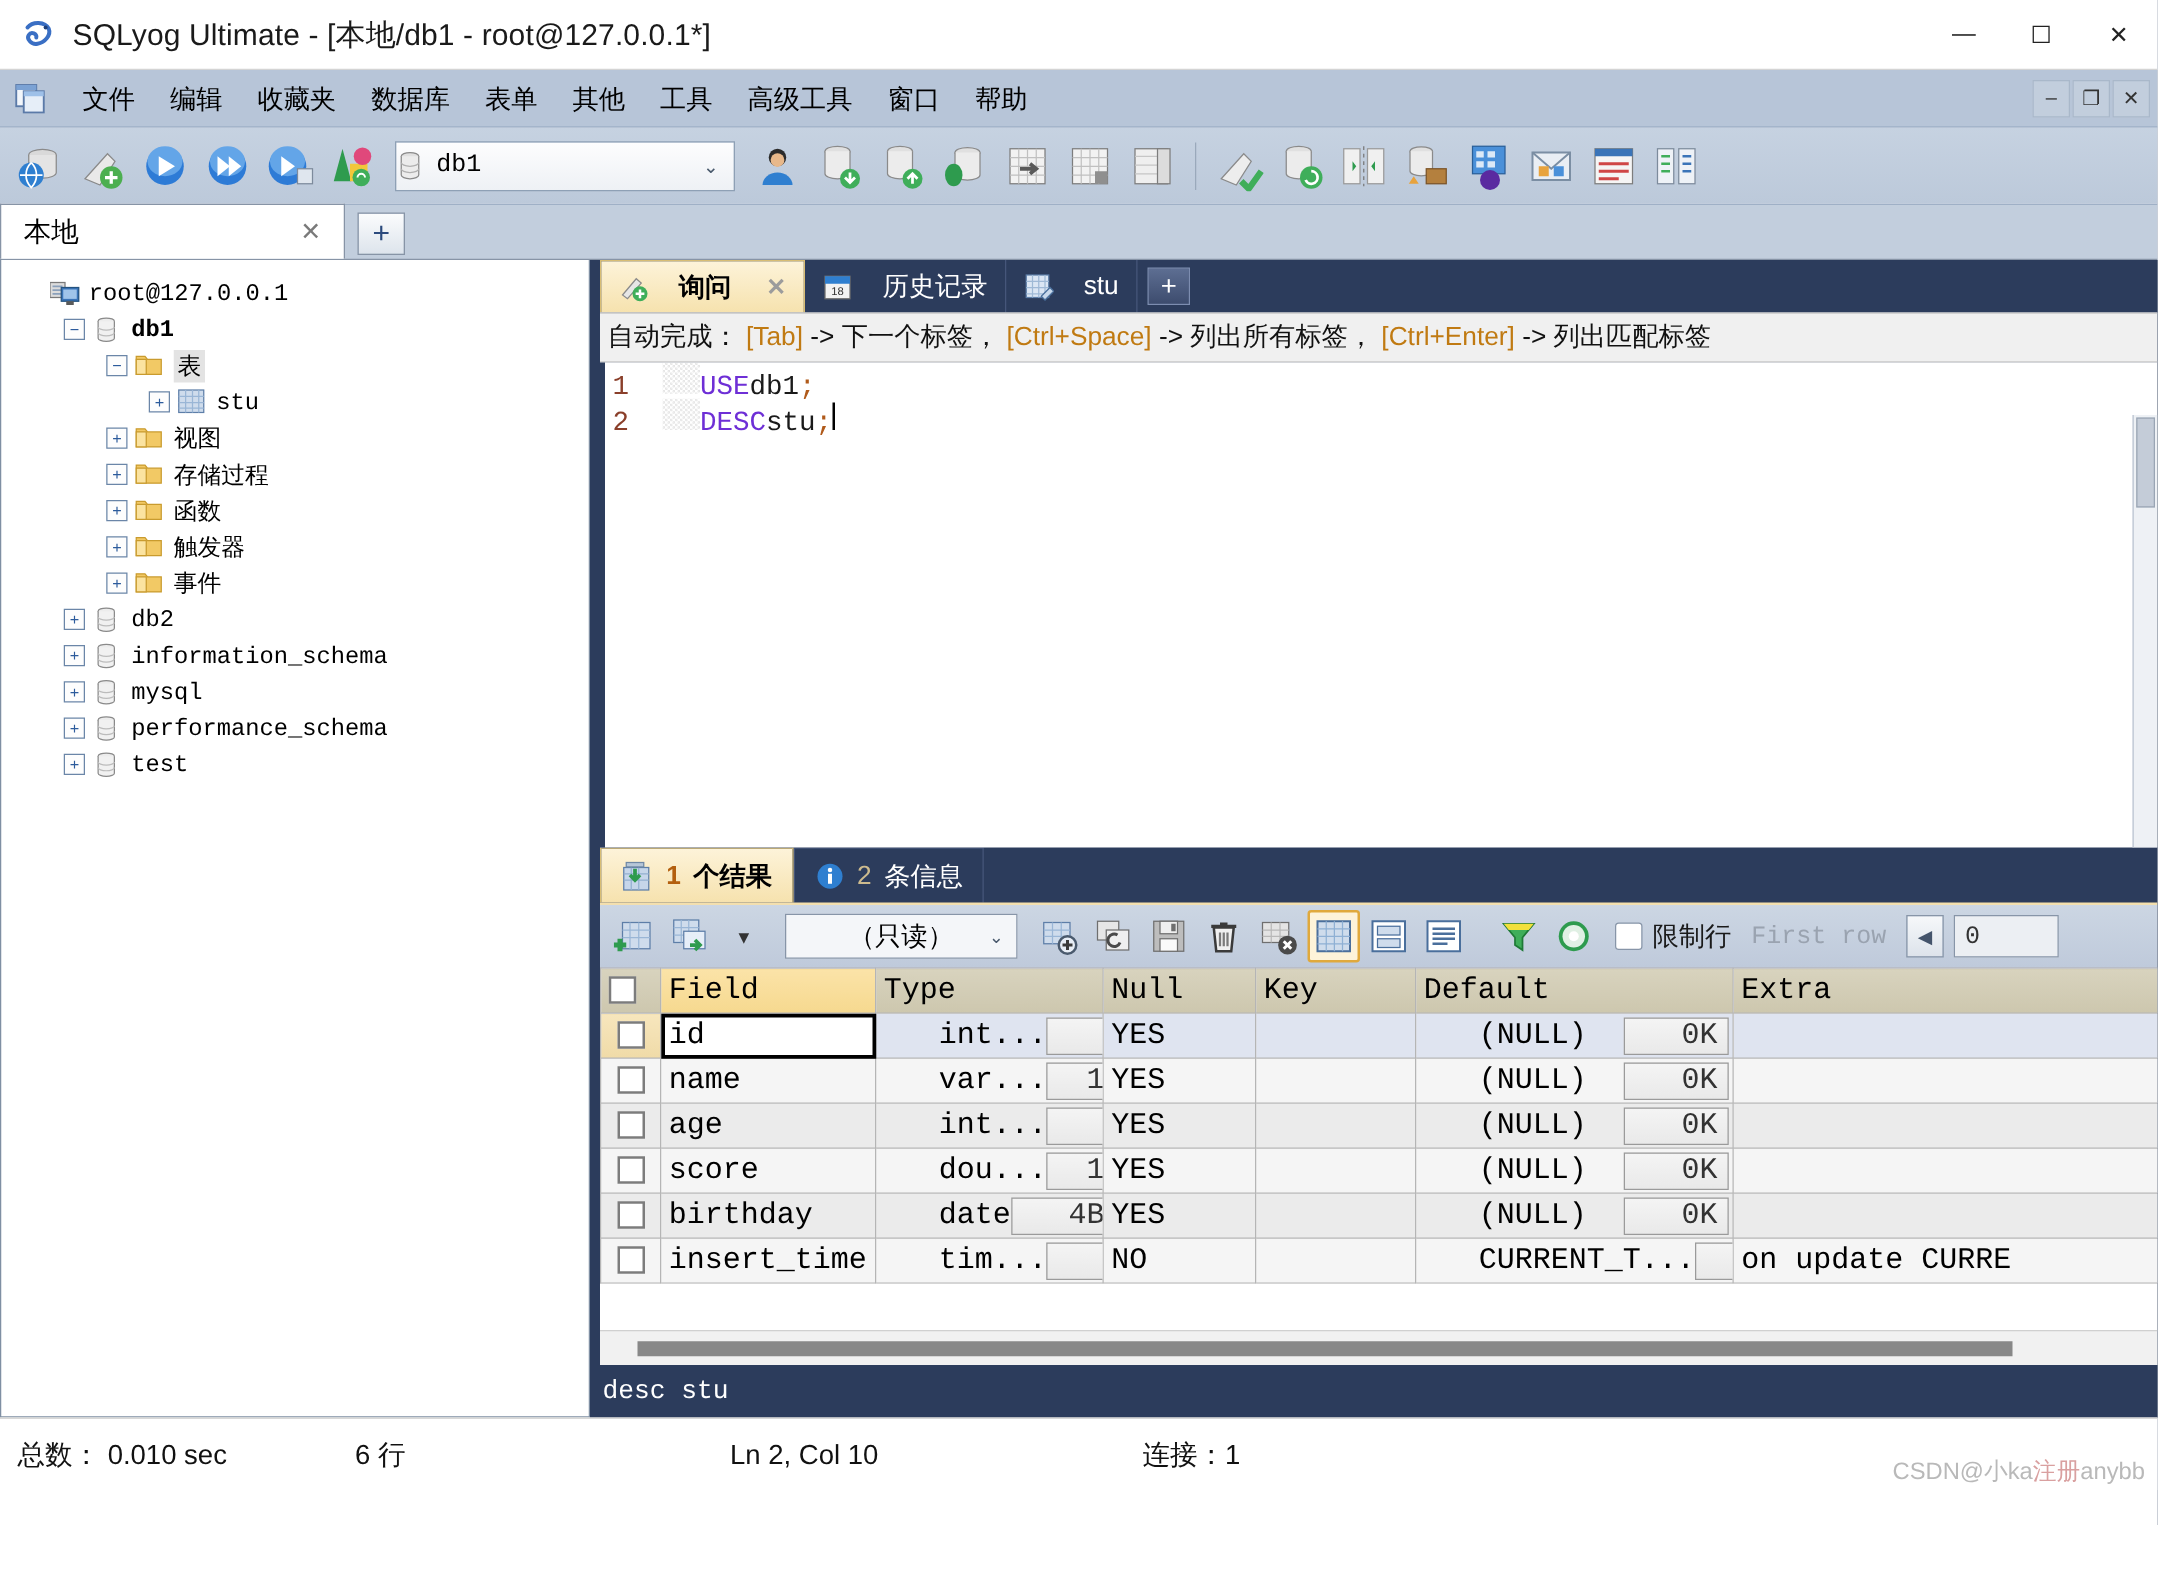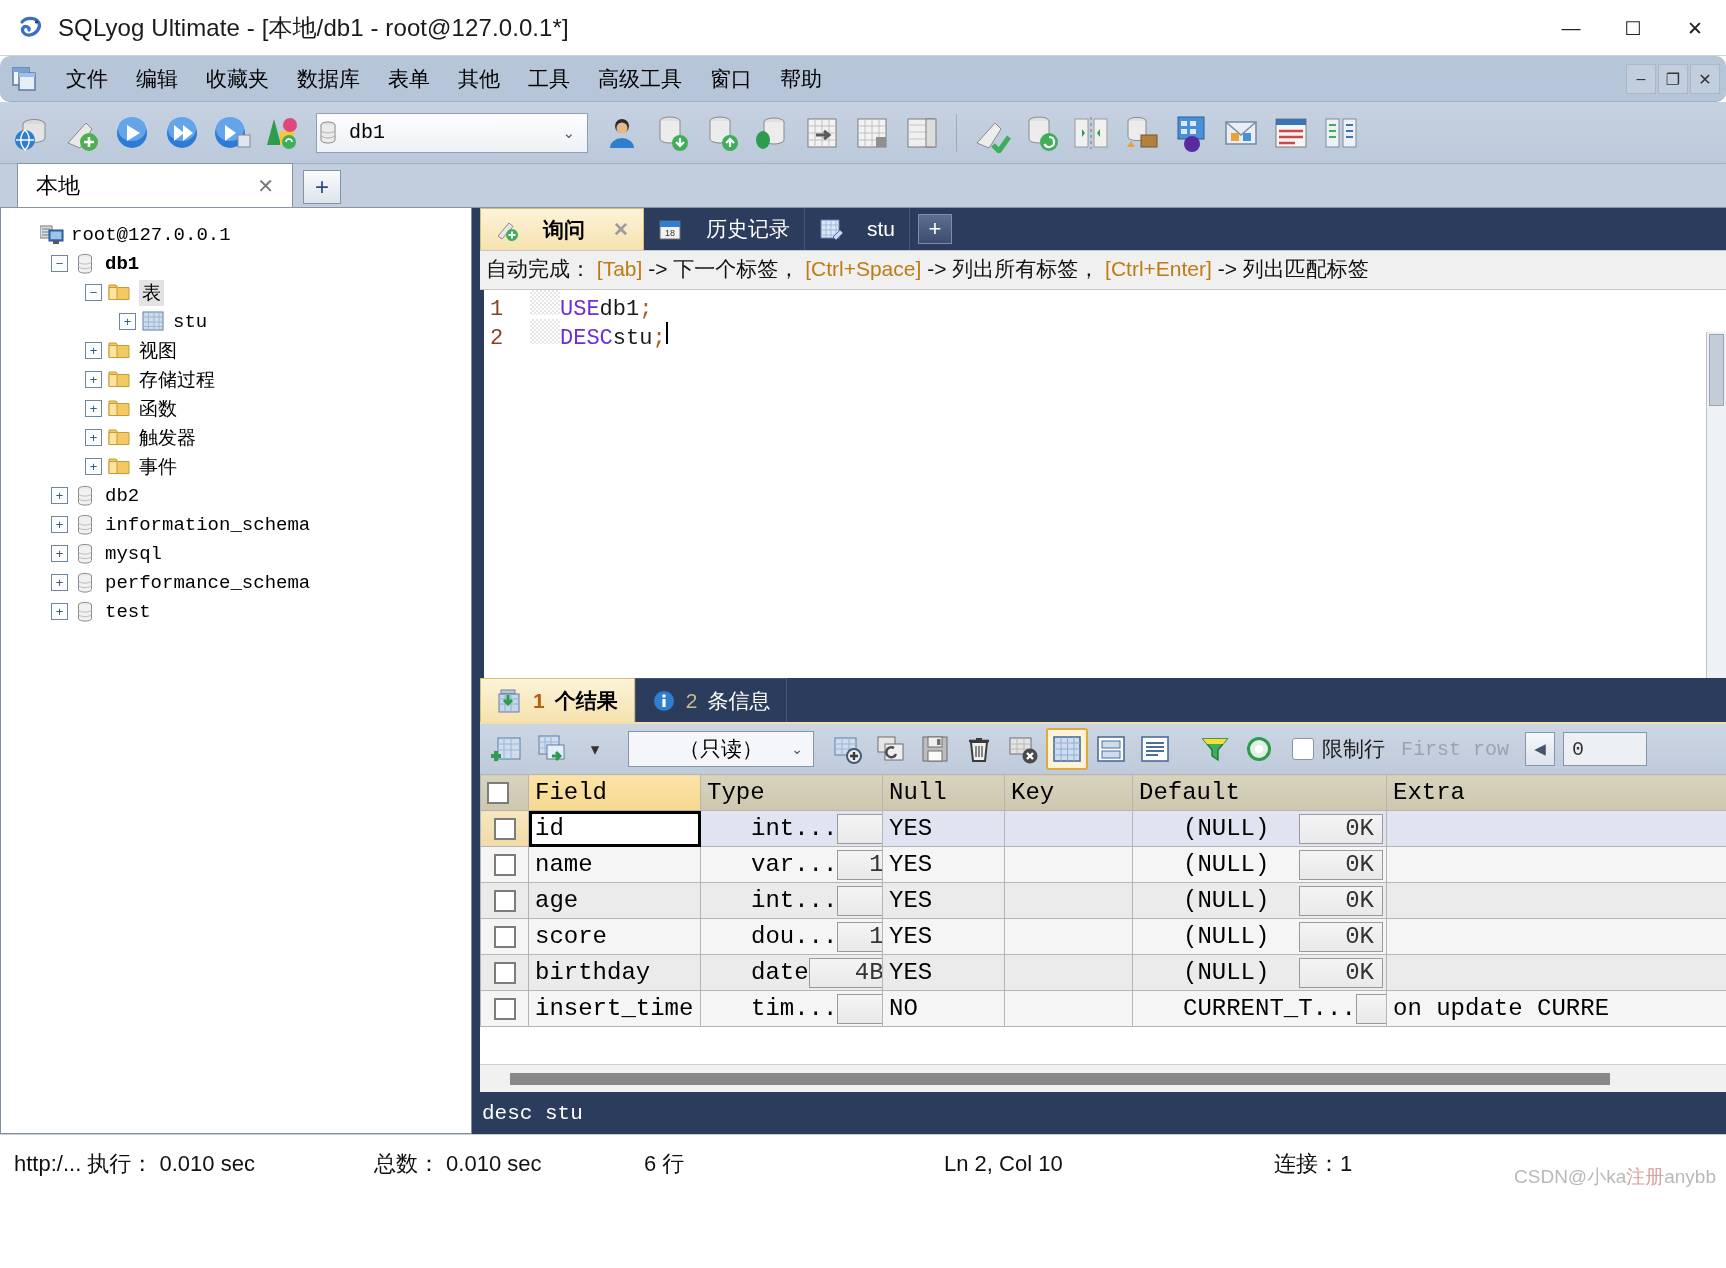--- a/index.html
+++ b/index.html
@@ -40,21 +40,20 @@
     font-size: 19px; color: #222;
   }
 
   
   .menubar {
     height: 46px;
     background: #b7c5d8;
     display: flex; align-items: center;
     position: relative;
     border-bottom: 1px solid #9fb0c6;
-    border-radius: 10px;
   }
   .menu-sysicon {
     width: 30px; height: 26px;
     margin-left: 10px; margin-right: 12px;
     display:flex; align-items:center; justify-content:center;
   }
   .menu-item {
     padding: 4px 14px;
     font-size: 21px;
     color: #000;
@@ -114,21 +113,20 @@
     border-bottom: 1px solid #8794a6;
   }
   .conn-tab {
     height: 44px;
     min-width: 276px;
     background: #ffffff;
     border: 1px solid #8794a6;
     border-bottom: none;
     display: flex; align-items: center;
     padding: 0 12px 0 18px;
-    margin-left: 17px;
   }
   .conn-tab .lbl { font-size: 22px; color:#000; }
   .conn-tab .x { margin-left: auto; color:#7a7a7a; font-size: 20px; padding: 0 6px;}
   .conn-add {
     width: 38px; height: 34px;
     margin-left: 10px; margin-bottom: 3px;
     border: 1px solid #8794a6;
     background: linear-gradient(180deg,#fbfcfd,#dde4ec);
     display:flex; align-items:center; justify-content:center;
     font-size: 24px; color:#2b4a7d; line-height: 1;
@@ -1195,21 +1193,20 @@
           <div class="hscroll-thumb"></div>
         </div>
       </div>
 
       <div class="sql-echo">desc stu</div>
     </div>
   </div>
 </div>
 
 <div class="statusbar">
-  <div class="sb-cell c1">http:/... 执行：  0.010 sec</div>
   <div class="sb-cell c2">总数：  0.010 sec</div>
   <div class="sb-cell c3">6 行</div>
   <div class="sb-cell c4">Ln 2, Col 10</div>
   <div class="sb-cell">连接：1</div>
   <div class="watermark">
     <span>CSD</span><span>N@小ka</span><span class="reg">注册</span><span>any</span><span>bb</span>
   </div>
 </div>
 
 </body></html>

